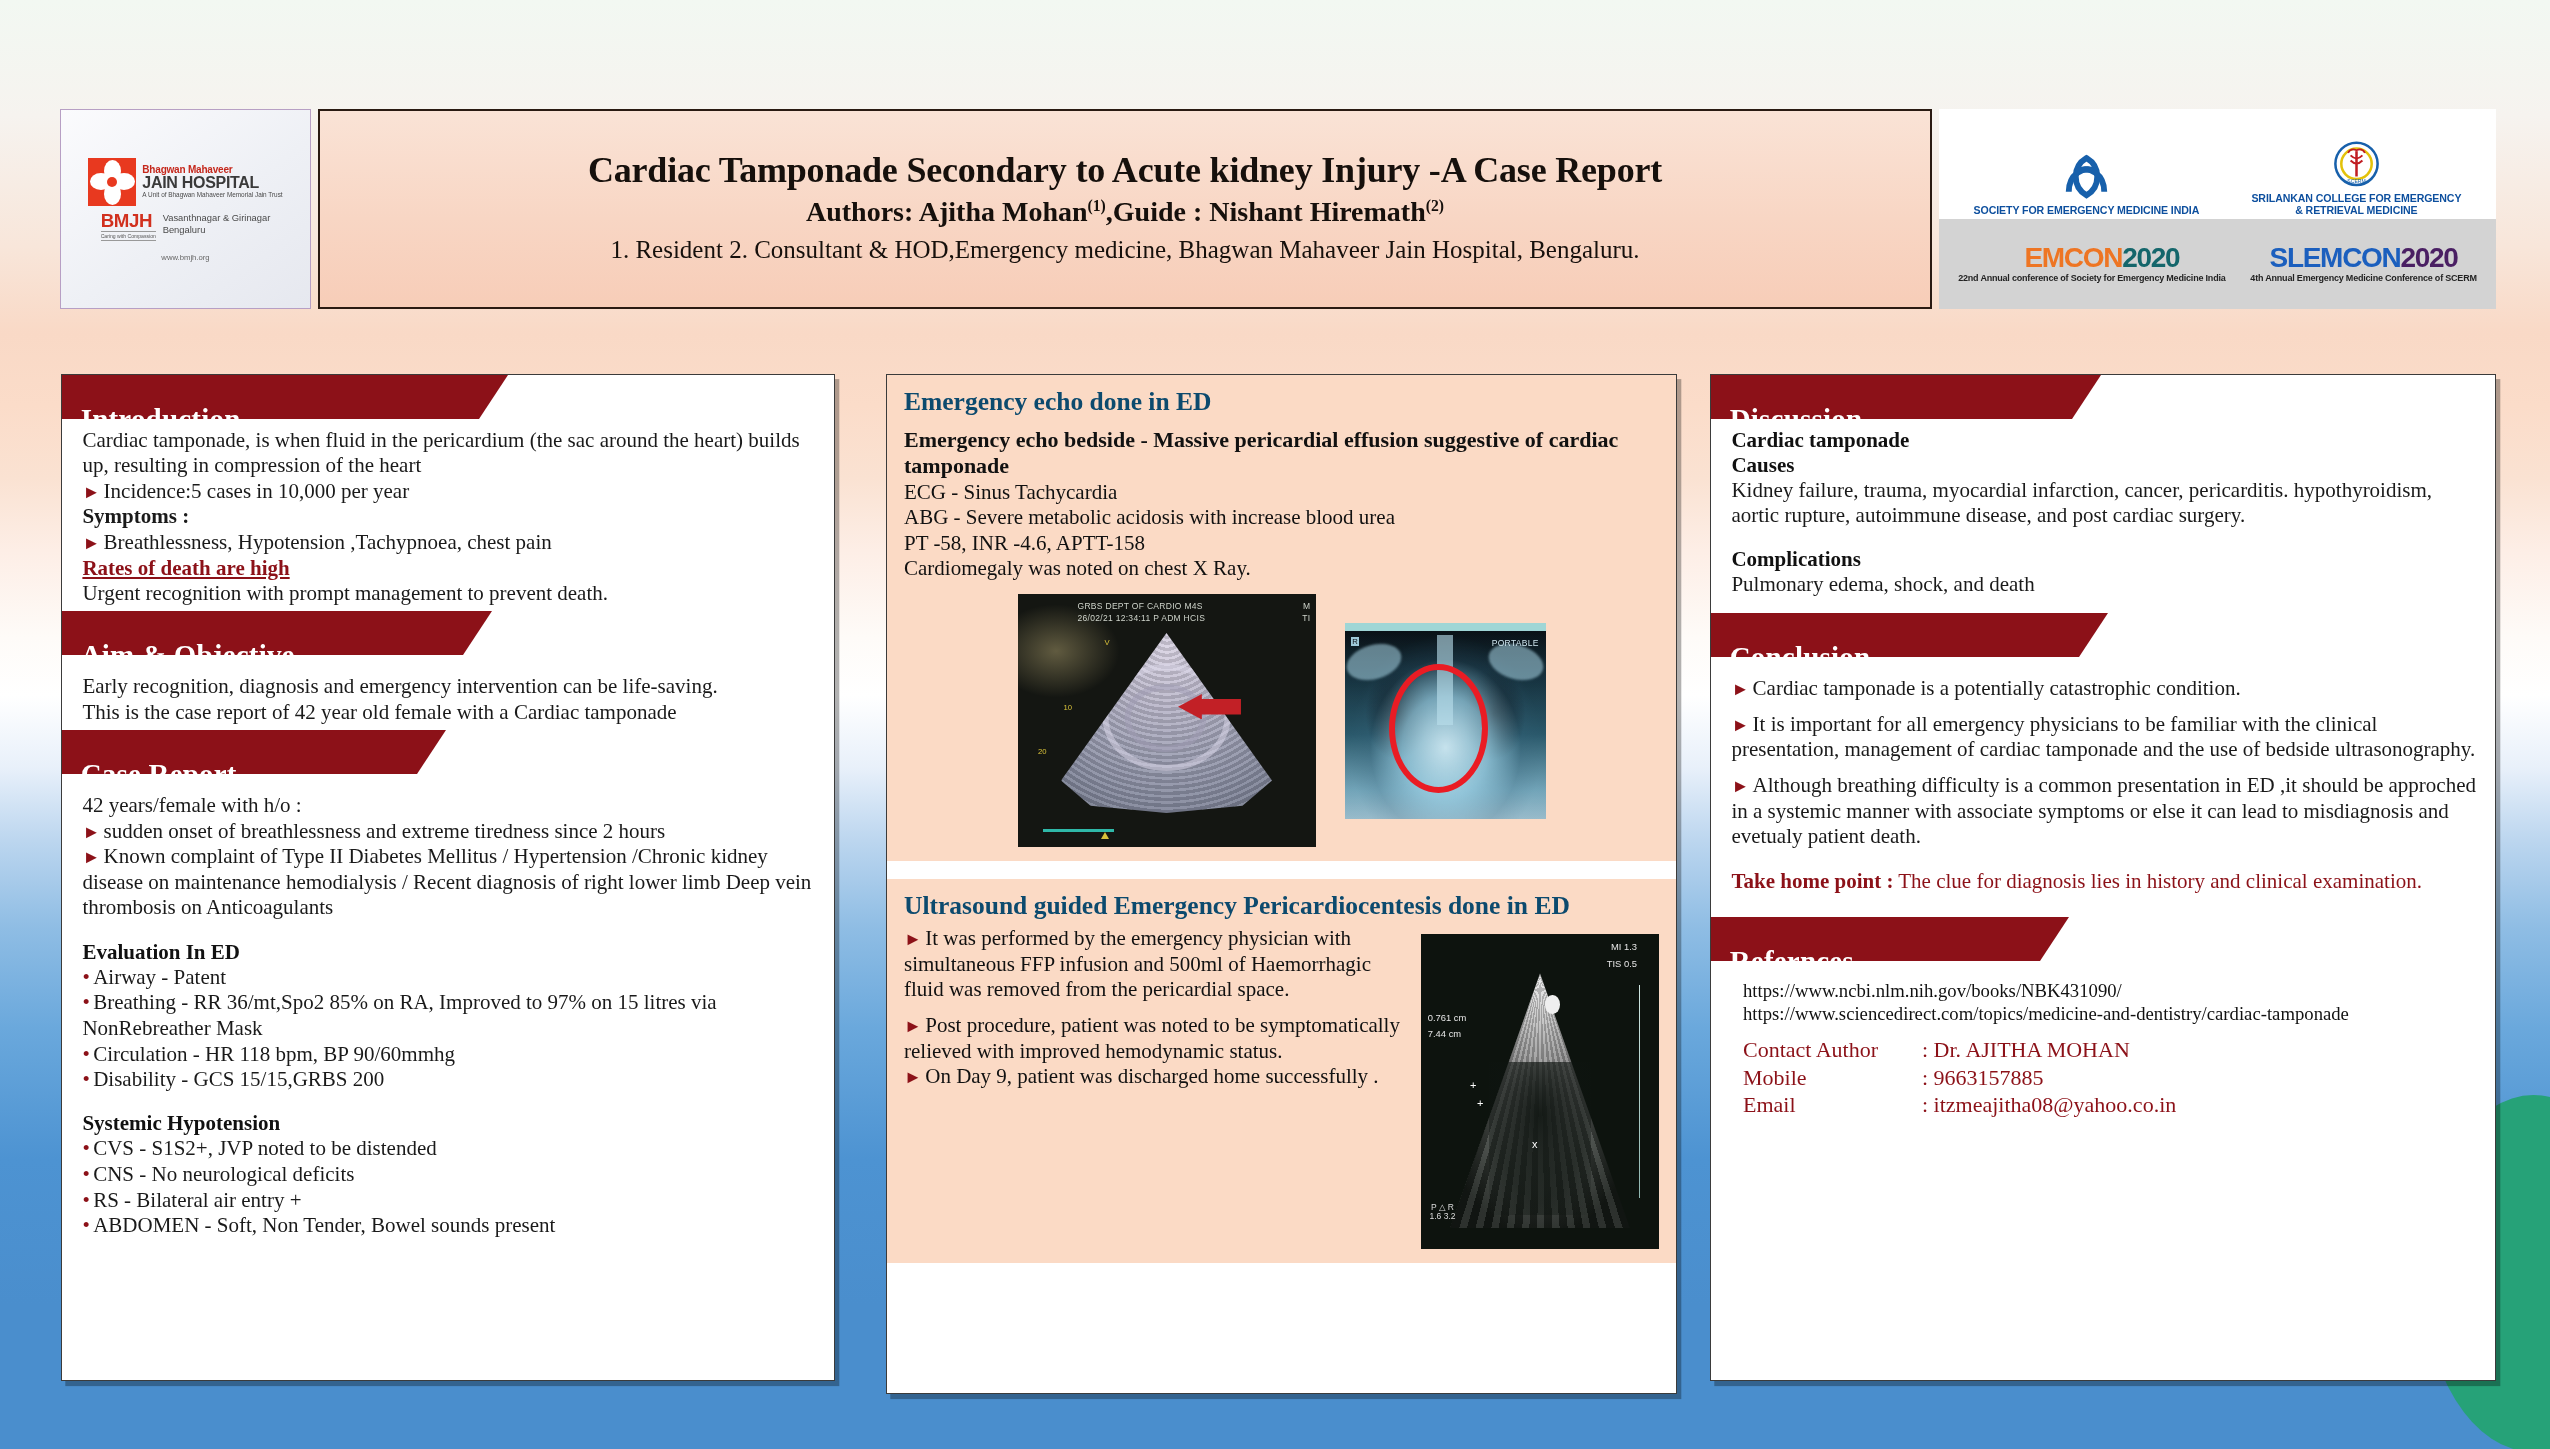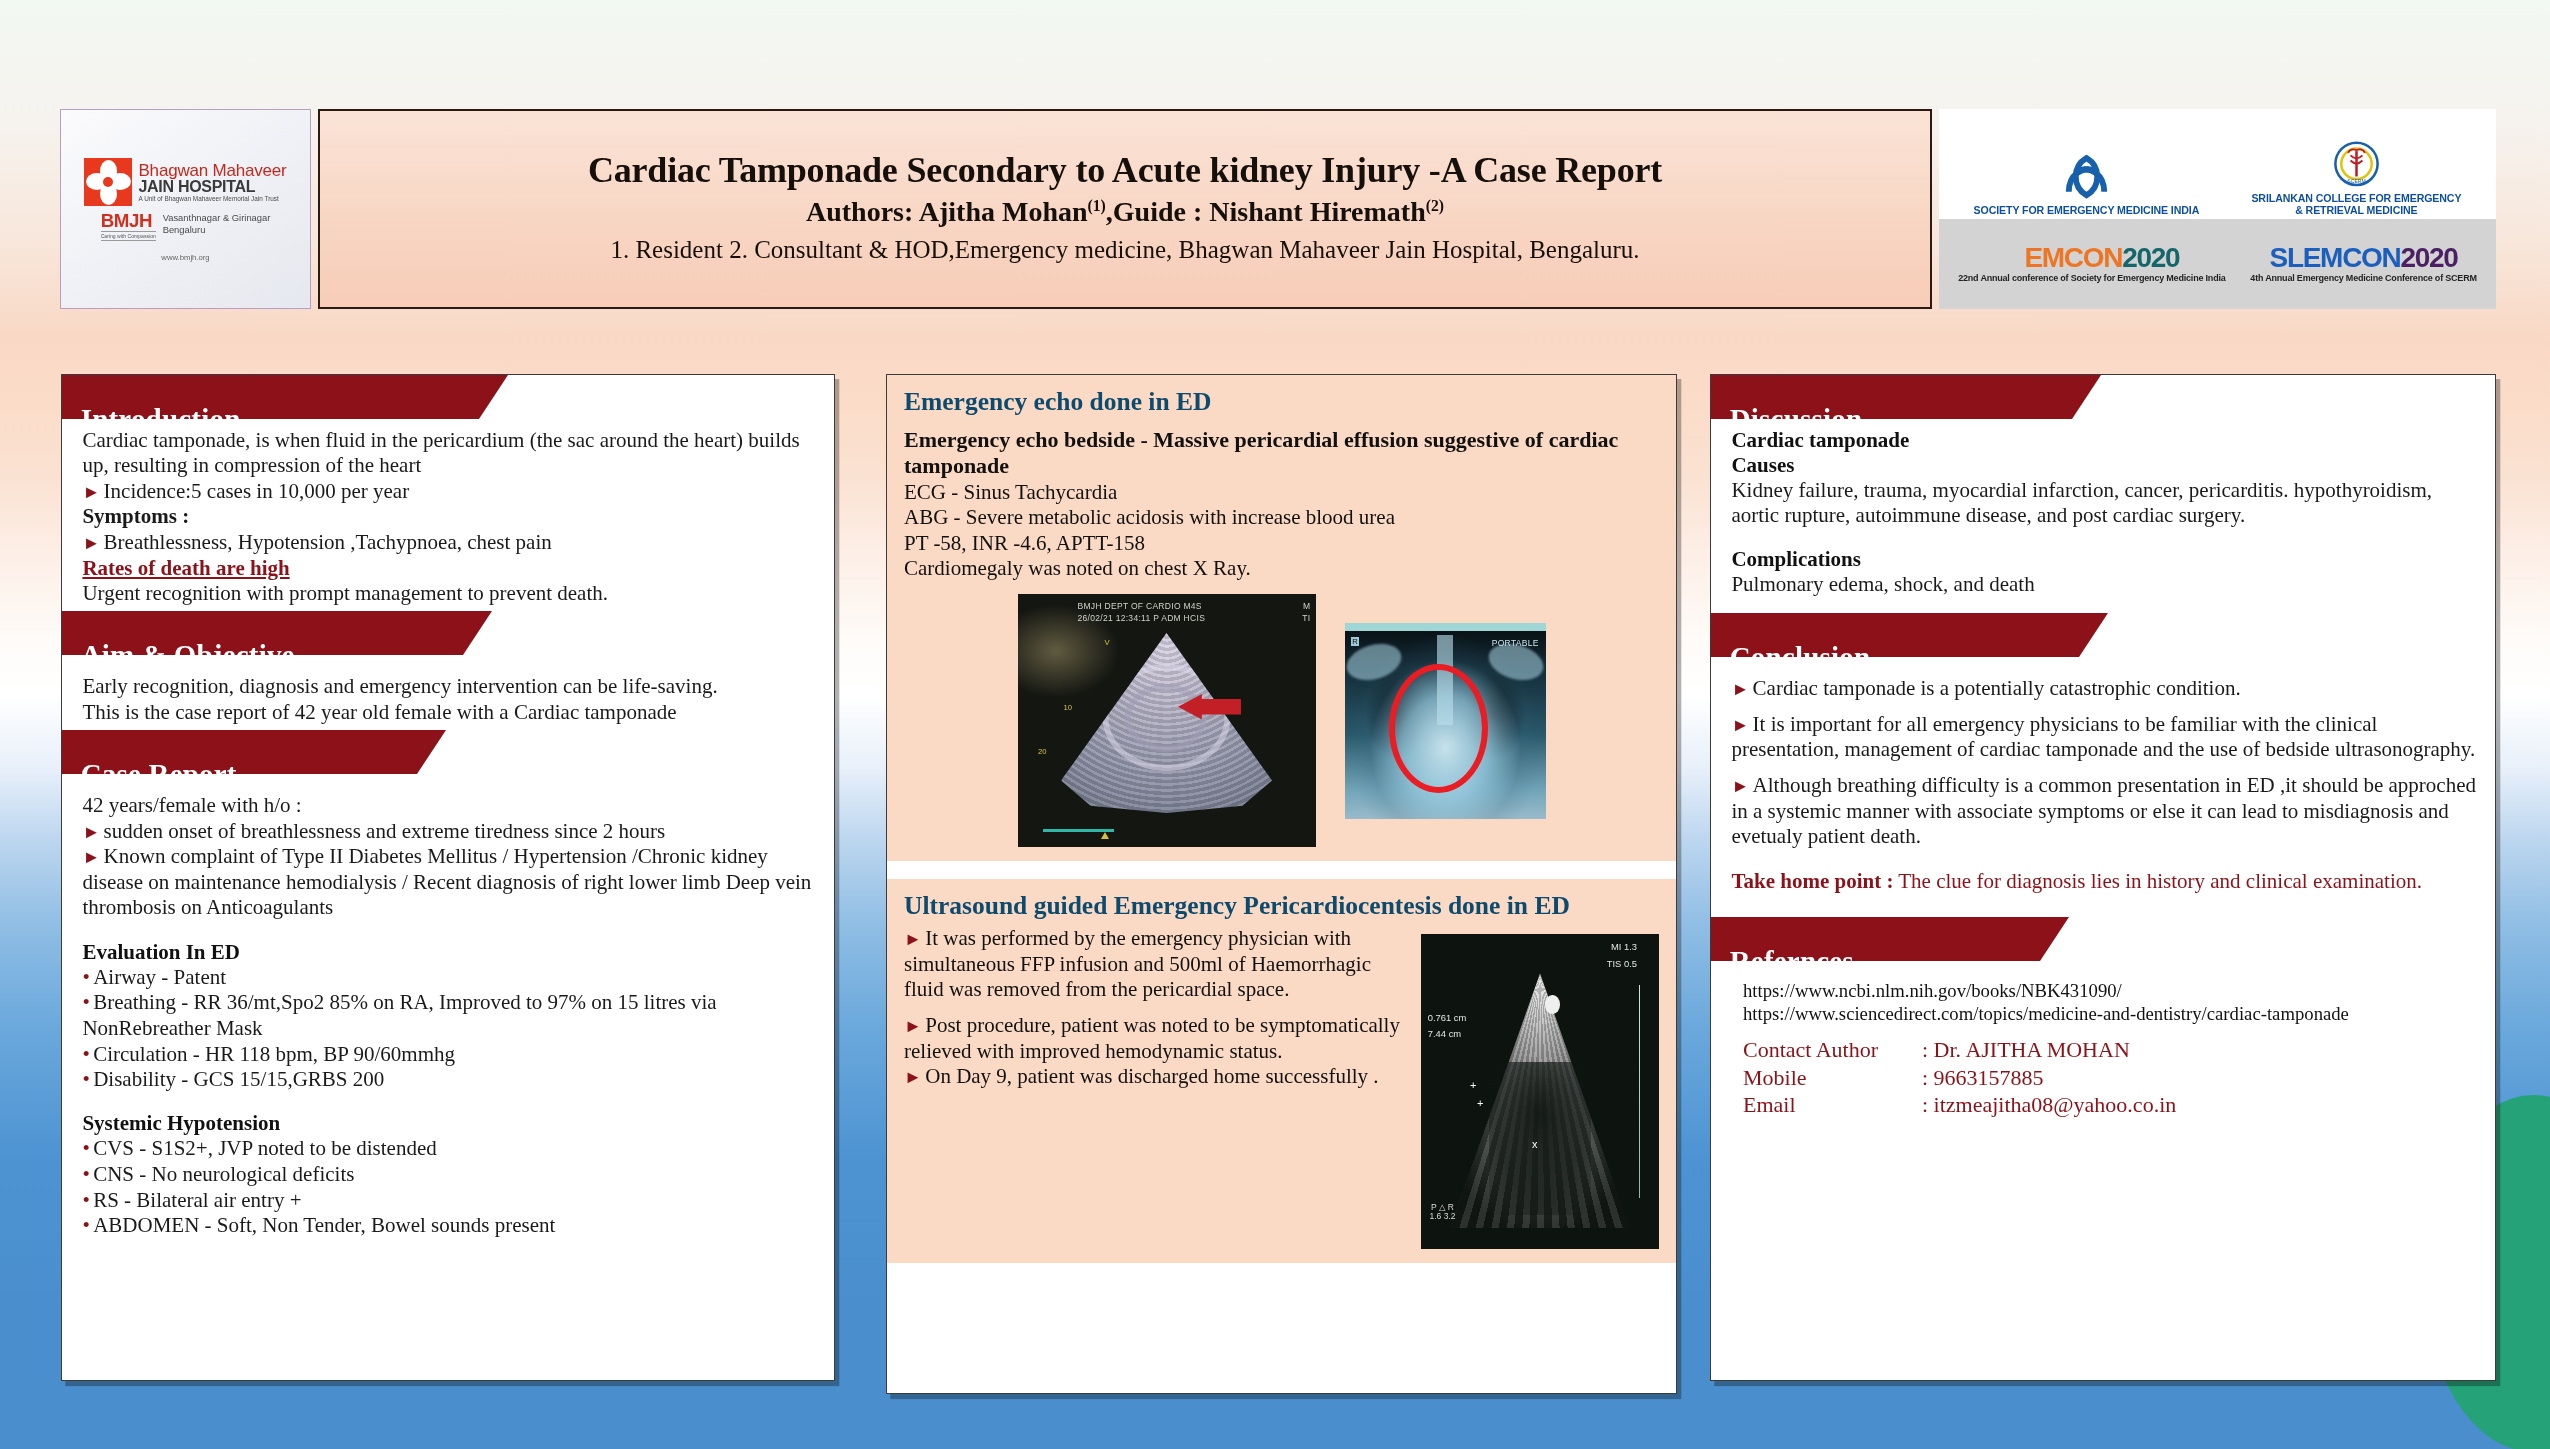--- a/index.html
+++ b/index.html
@@ -44,21 +44,21 @@
   }
   .logo-mark .petal {
     position: absolute; background: #fff; border-radius: 50%;
   }
   .logo-mark .p1 { width: 17px; height: 22px; left: 15.3px; top: 1.7px; }
   .logo-mark .p2 { width: 22px; height: 17px; left: 25px; top: 15.3px; }
   .logo-mark .p3 { width: 17px; height: 22px; left: 15.3px; top: 25px; }
   .logo-mark .p4 { width: 22px; height: 17px; left: 1.7px; top: 15.3px; }
   .logo-mark .ctr { width: 10.2px; height: 10.2px; left: 18.7px; top: 18.7px; background:#e8391f; }
   .logo-words { line-height: 1.0; }
-  .lw-1 { font-family: "Liberation Sans", sans-serif; font-weight: normal; font-size: 17px; color: #c5281c; letter-spacing: -0.2px; }
+  .lw-1 { font-family: "Liberation Sans", sans-serif; font-weight: bold; font-size: 10px; color: #c5281c; letter-spacing: -0.2px; }
   .lw-2 { font-family: "Liberation Sans", sans-serif; font-weight: bold; font-size: 16px; color: #3a3a3a; letter-spacing: -0.3px; }
   .lw-3 { font-family: "Liberation Sans", sans-serif; font-size: 6.4px; color: #4a4a4a; margin-top: 0.9px; }
   .logo-mid { display: flex; align-items: flex-start; gap: 6.8px; margin-top: 6px; }
   .logo-bmjh { text-align: left; }
   .bmjh-big { font-family: "Liberation Sans", sans-serif; font-weight: bold; font-size: 18.7px; color: #d1301e; letter-spacing: -0.4px; line-height: 1; }
   .bmjh-sub { font-family: "Liberation Sans", sans-serif; font-size: 5.1px; color: #555; border-top:0.9px solid #999; border-bottom:0.9px solid #999; padding:0.9px 0; }
   .logo-addr { font-family: "Liberation Sans", sans-serif; font-size: 9.4px; color: #4a4a4a; line-height: 1.25; }
   .logo-url { font-family: "Liberation Sans", sans-serif; font-size: 7.7px; color: #666; margin-top: 12px; }
 
   .title-box {
@@ -432,21 +432,21 @@
     <div class="mid-bold">Emergency echo bedside - Massive pericardial effusion suggestive of cardiac tamponade</div>
     <div class="mid-line">ECG - Sinus Tachycardia</div>
     <div class="mid-line">ABG - Severe metabolic acidosis with increase blood urea</div>
     <div class="mid-line">PT -58, INR -4.6, APTT-158</div>
     <div class="mid-line">Cardiomegaly was noted on chest X Ray.</div>
 
     <div class="img-row">
 
       <div class="echo-shot">
         <div class="echo-glow"></div>
-        <div class="echo-ovl" style="left:60px;top:6.8px;">BMJH DEPT OF CARDIO  M4S</div>
+        <div class="echo-ovl" style="left:60px;top:6.8px;">GRBS DEPT OF CARDIO  M4S</div>
         <div class="echo-ovl" style="left:60px;top:18.7px;">26/02/21 12:34:11 P   ADM  HCIS</div>
         <div class="echo-ovl" style="right:5.1px;top:6.8px;">M</div>
         <div class="echo-ovl" style="right:5.1px;top:18.7px;">TI</div>
         <div class="echo-fan">
           <div class="echo-ring echo-r1"></div>
           <div class="echo-ring echo-r2"></div>
         </div>
         <div class="echo-tick" style="left:87px;top:44px;color:#d8c13a;">V</div>
         <div class="echo-tick" style="left:46px;top:109px;">10</div>
         <div class="echo-tick" style="left:20.4px;top:153px;">20</div>

